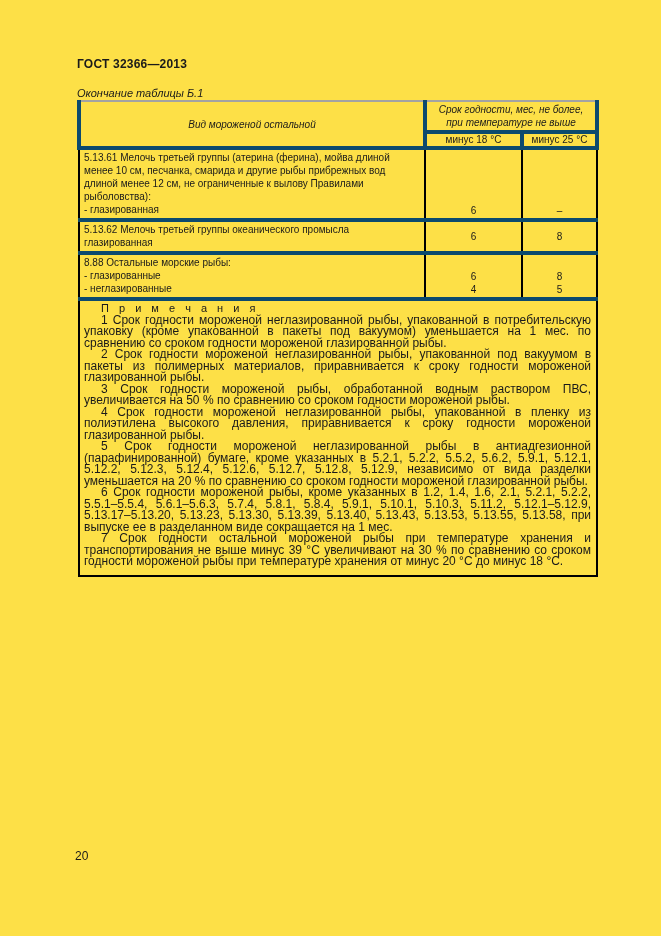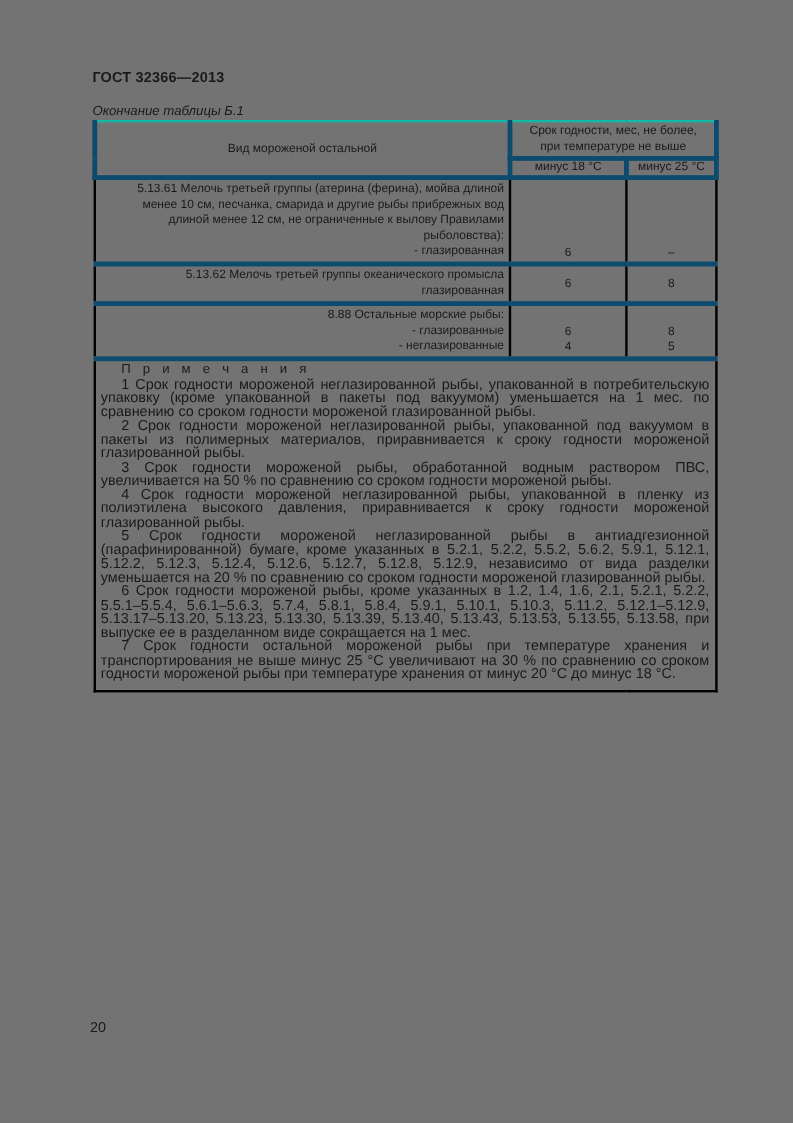--- a/index.html
+++ b/index.html
@@ -1,21 +1,21 @@
 <!DOCTYPE html>
 <html><head>
 <meta charset="utf-8">
 <style>
   * { margin: 0; padding: 0; box-sizing: border-box; }
   html, body { background: #ffffff; }
   .page {
     position: relative;
     width: 661px;
     height: 936px;
-    background: #737373;
+    background: #fde047;
     font-family: "Liberation Sans", sans-serif;
     color: #1a1a1a;
     overflow: hidden;
   }
   .doc-code {
     position: absolute;
     left: 77px;
     top: 57px;
     font-size: 12px;
     font-weight: bold;
@@ -40,36 +40,36 @@
   table.product-table th {
     border: 4px solid #0c4a6e;
     font-size: 10px;
     line-height: 13px;
     font-weight: normal;
     vertical-align: middle;
     overflow: hidden;
   }
   
   table.product-table { border: 2px solid #000; }
-  table.product-table tr.hdr-top th { border-top: 2px solid #14b8a6; }
+  table.product-table tr.hdr-top th { border-top: 2px solid #a3a3a3; font-style: italic; }
   table.product-table tr.hdr-sub th { border-bottom: 2px solid #000; }
   table.product-table td.col-left { border-left: 2px solid #000; }
   table.product-table td.col-right { border-right: 2px solid #000; }
   
   table.product-table tbody td { border-left: 2px solid #000; border-right: 2px solid #000; }
   table.product-table tr.notes-row td { border-top: 2px solid #000; border-bottom: 2px solid #000; }
 
   th.h-product { text-align: center; line-height: 12px; }
   th.h-span { text-align: center; line-height: 13px; white-space: pre-line; height: 31px; }
   tr.hdr-sub th { height: 15px; text-align: center; line-height: 12px; }
 
   td.cell-product {
     padding: 1px 4px 2px 4px;
     white-space: pre-line;
-    text-align: right;
+    text-align: left;
     vertical-align: top;
   }
   td.cell-val {
     text-align: center;
     white-space: pre-line;
   }
   tr.row-1 td { height: 67px; }
   tr.row-1 td.cell-val { vertical-align: bottom; padding-bottom: 1px; }
   tr.row-2 td { height: 27px; }
   tr.row-2 td.cell-val { vertical-align: middle; }
@@ -149,21 +149,21 @@
       </tr>
       <tr class="notes-row">
         <td colspan="3" class="col-left col-right">
           <p class="notes-title">П р и м е ч а н и я</p>
           <p class="note-p">1 Срок годности мороженой неглазированной рыбы, упакованной в потребительскую упаковку (кроме упакованной в пакеты под вакуумом) уменьшается на 1 мес. по сравнению со сроком годности мороженой глазированной рыбы.</p>
           <p class="note-p">2 Срок годности мороженой неглазированной рыбы, упакованной под вакуумом в пакеты из полимерных материалов, приравнивается к сроку годности мороженой глазированной рыбы.</p>
           <p class="note-p">3 Срок годности мороженой рыбы, обработанной водным раствором ПВС, увеличивается на 50 % по сравнению со сроком годности мороженой рыбы.</p>
           <p class="note-p">4 Срок годности мороженой неглазированной рыбы, упакованной в пленку из полиэтилена высокого давления, приравнивается к сроку годности мороженой глазированной рыбы.</p>
           <p class="note-p">5 Срок годности мороженой неглазированной рыбы в антиадгезионной (парафинированной) бумаге, кроме указанных в 5.2.1, 5.2.2, 5.5.2, 5.6.2, 5.9.1, 5.12.1, 5.12.2, 5.12.3, 5.12.4, 5.12.6, 5.12.7, 5.12.8, 5.12.9, независимо от вида разделки уменьшается на 20 % по сравнению со сроком годности мороженой глазированной рыбы.</p>
           <p class="note-p">6 Срок годности мороженой рыбы, кроме указанных в 1.2, 1.4, 1.6, 2.1, 5.2.1, 5.2.2, 5.5.1–5.5.4, 5.6.1–5.6.3, 5.7.4, 5.8.1, 5.8.4, 5.9.1, 5.10.1, 5.10.3, 5.11.2, 5.12.1–5.12.9, 5.13.17–5.13.20, 5.13.23, 5.13.30, 5.13.39, 5.13.40, 5.13.43, 5.13.53, 5.13.55, 5.13.58, при выпуске ее в разделанном виде сокращается на 1 мес.</p>
-          <p class="note-p">7 Срок годности остальной мороженой рыбы при температуре хранения и транспортирования не выше минус 25 °С увеличивают на 30 % по сравнению со сроком годности мороженой рыбы при температуре хранения от минус 20 °С до минус 18 °С.</p>
+          <p class="note-p">7 Срок годности остальной мороженой рыбы при температуре хранения и транспортирования не выше минус 39 °С увеличивают на 30 % по сравнению со сроком годности мороженой рыбы при температуре хранения от минус 20 °С до минус 18 °С.</p>
         </td>
       </tr>
     </tbody>
   </table>
 
   <div class="page-number">20</div>
 
 </div>
 
 </body></html>

